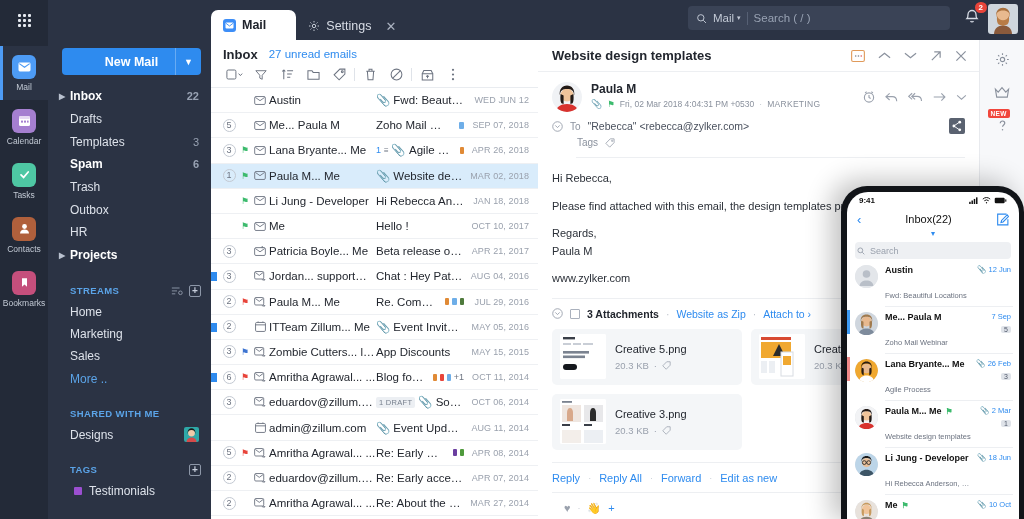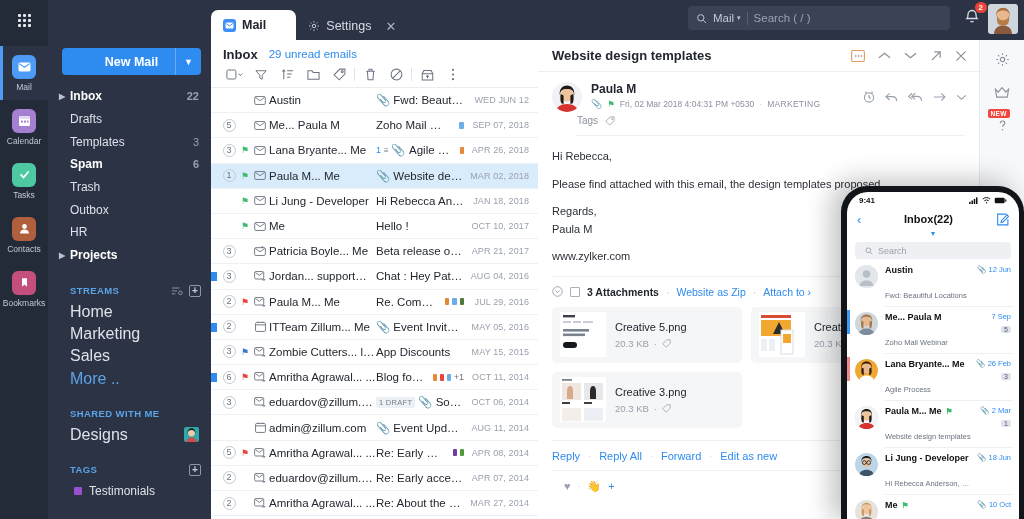--- a/index.html
+++ b/index.html
@@ -110,21 +110,21 @@
     display: flex; align-items: center; color: #5ba4e8; font-size: 9.5px;
     font-weight: bold; letter-spacing: .4px; padding: 0 10px 0 22px; height: 20px;
     margin-top: 14px;
   }
   .section-head .acts { margin-left: auto; display: flex; gap: 6px; align-items: center; }
   .sq-plus {
     width: 12px; height: 12px; border: 1px solid #8d97a8; border-radius: 2px;
     color: #c7cedb; font-size: 10px; line-height: 10px; text-align: center; cursor: pointer;
   }
   .stream-item { height: 22.3px; display: flex; align-items: center; color: #dde2ea;
-    font-size: 16px; padding-left: 22px; cursor: pointer; }
+    font-size: 12px; padding-left: 22px; cursor: pointer; }
   .stream-item.link { color: #5ba4e8; }
   .stream-item .shared-av { margin-left: auto; margin-right: 12px; width: 15px; height: 15px; border-radius: 2px; overflow:hidden; }
   .tag-item { height: 23px; display: flex; align-items: center; color: #dde2ea;
     font-size: 12px; padding-left: 26px; gap: 7px; cursor: pointer; }
   .tag-dot { width: 8px; height: 8px; border-radius: 1px; display: inline-block; }
 
   
   .listpane {
     position: absolute; left: 211px; top: 40px; width: 327px; height: 479px;
     background: #ffffff; overflow: hidden;
@@ -235,26 +235,26 @@
     overflow: hidden;
   }
   .phone-screen {
     background: #ffffff; width: 100%; height: 100%; border-radius: 21px 21px 0 0; overflow: hidden;
   }
   .ph-status { height: 16px; display: flex; align-items: center; padding: 0 12px; font-size: 8px;
     font-weight: bold; color: #111; }
   .ph-status .right { margin-left: auto; display: flex; align-items: center; gap: 3px; }
   .ph-nav { height: 22px; display: flex; align-items: center; padding: 0 10px; position: relative; }
   .ph-back { color: #2e8bef; font-size: 13px; cursor: pointer; }
-  .ph-title { position: absolute; left: 0; right: 9px; text-align: center; font-size: 11px; font-weight: bold; color: #111; }
+  .ph-title { position: absolute; left: 0; right: 9px; text-align: center; font-size: 11px; font-weight: normal; color: #111; }
   .ph-compose { margin-left: auto; color: #2e8bef; cursor: pointer; }
   .ph-chev { text-align: center; color: #2e8bef; font-size: 8px; height: 8px; line-height: 8px; }
   .ph-search {
     margin: 4px 8px 0 8px; height: 17px; background: #eef0f3; border-radius: 4px;
-    display: flex; align-items: center; gap: 5px; padding: 0 10px; color: #9aa1ad; font-size: 9px;
+    display: flex; align-items: center; gap: 5px; padding: 0 2px; color: #9aa1ad; font-size: 9px;
   }
   .ph-row { display: flex; padding: 6px 8px 6px 8px; gap: 7px; position: relative; }
   .ph-row + .ph-row::before { content:''; position: absolute; left: 38px; right: 6px; top: 0; height: 1px; background: #edeff2; }
   .ph-av { width: 23px; height: 23px; border-radius: 50%; overflow: hidden; flex: 0 0 23px; background: #e3e6ea; }
   .ph-mid { flex: 1; min-width: 0; }
   .ph-name { font-size: 9px; font-weight: bold; color: #111; white-space: nowrap; overflow: hidden; text-overflow: ellipsis;
     display: flex; align-items: center; gap: 4px; }
   .ph-sub { font-size: 7.5px; color: #6c7380; margin-top: 16px; white-space: nowrap; overflow: hidden; text-overflow: ellipsis; }
   .ph-right { text-align: right; flex: 0 0 auto; }
   .ph-date { font-size: 7.5px; color: #2e8bef; display: flex; align-items: center; gap: 2px; justify-content: flex-end; }
@@ -475,21 +475,21 @@
   <div class="tag-item">
     <span class="tag-dot" style="background:#9b4fd1"></span>
     <span>Testimonials</span>
   </div>
 
 </div>
 
 <div class="listpane">
   <div class="list-head">
     <span class="t">Inbox</span>
-    <span class="u">29 unread emails</span>
+    <span class="u">27 unread emails</span>
   </div>
 
   <div class="list-toolbar">
     <span class="tb">
       <svg width="18" height="11" viewBox="0 0 20 12" fill="none" stroke="#6c7380" stroke-width="1.1">
           <rect x="1" y="1" width="10" height="10" rx="1.5"></rect>
           <path d="M14 5l2 2.2L18 5"></path>
         </svg>
     </span>
     <span class="tb">
@@ -927,20 +927,39 @@
           </svg>
       </span>
       <span>
         <svg width="11" height="7" viewBox="0 0 12 8" fill="none" stroke="#9aa1ad" stroke-width="1.2">
             <path d="M1 1.6l5 4.4 5-4.4"></path>
           </svg>
       </span>
     </span>
   </div>
 
+  <div class="to-line">
+    <span>
+      <svg width="11" height="11" viewBox="0 0 12 12" fill="none" stroke="#9aa1ad" stroke-width="1">
+          <circle cx="6" cy="6" r="5.2"></circle>
+          <path d="M3.6 4.8L6 7.2l2.4-2.4"></path>
+        </svg>
+    </span>
+    <span class="to-lbl">To</span>
+    <span>"Rebecca" &lt;rebecca@zylker.com&gt;</span>
+    <span style="margin-left:auto">
+      <svg width="16" height="16" viewBox="0 0 17 17">
+          <rect width="17" height="17" rx="2" fill="#5a6270"></rect>
+          <circle cx="11.4" cy="4.4" r="1.5" fill="#fff"></circle>
+          <circle cx="11.4" cy="12.6" r="1.5" fill="#fff"></circle>
+          <circle cx="5.2" cy="8.5" r="1.5" fill="#fff"></circle>
+          <path d="M6.4 7.6l4-2.6M6.4 9.4l4 2.6" stroke="#fff" stroke-width="1"></path>
+        </svg>
+    </span>
+  </div>
   <div class="tags-line">
     <span>Tags</span>
     <span>
       <svg width="10" height="10" viewBox="0 0 12 12" fill="none" stroke="#9aa1ad" stroke-width="1">
           <path d="M6.3 1h4.6v4.6L5.6 11 1 6.4z"></path>
           <circle cx="8.6" cy="3.4" r=".8"></circle>
         </svg>
     </span>
   </div>
   <div class="rp-divider"></div>

